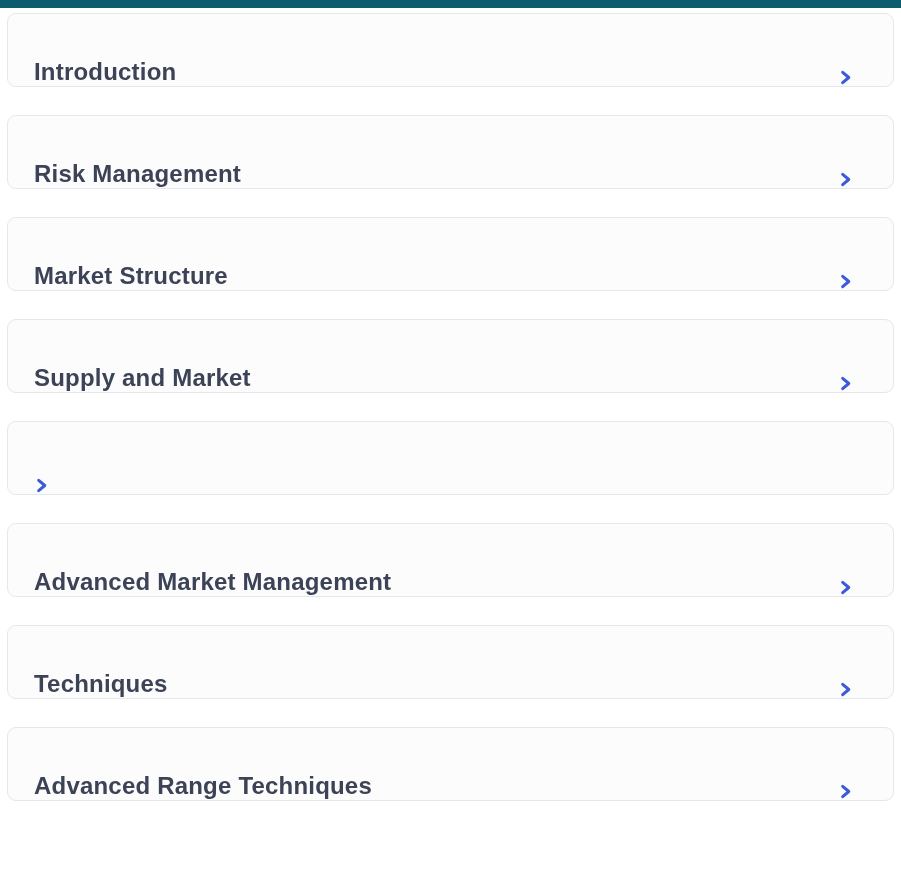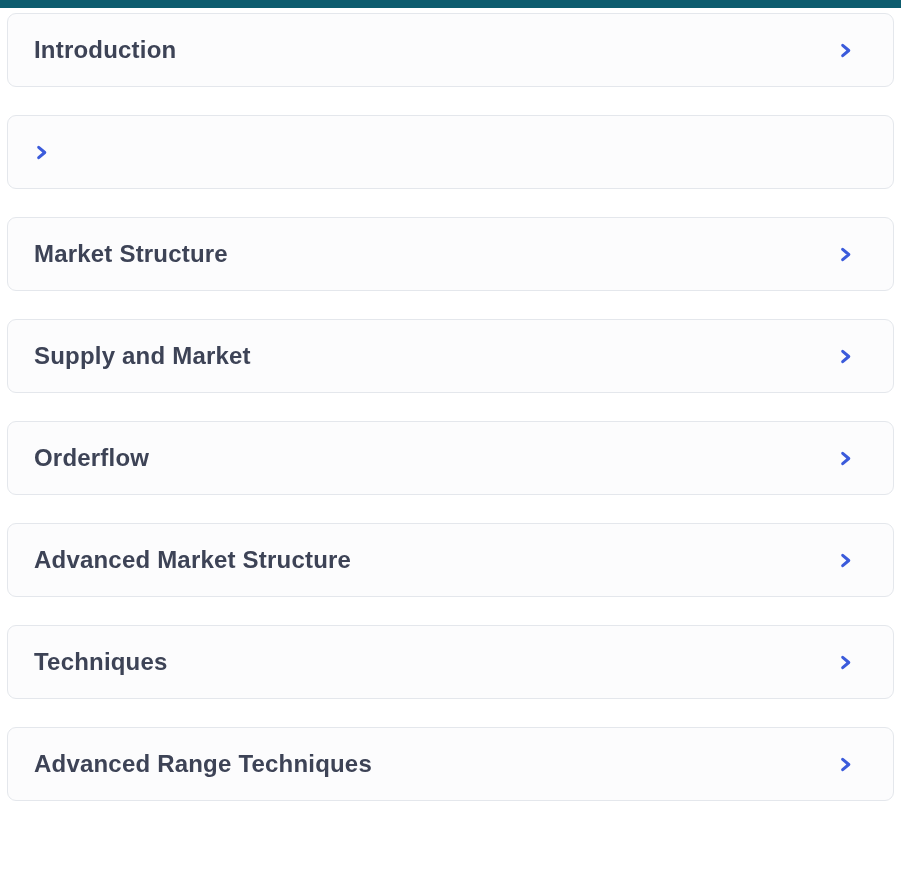--- a/index.html
+++ b/index.html
@@ -21,21 +21,21 @@
       flex-direction: column;
       gap: 28px;
     }
     .accordion-card {
       height: 74px;
       flex: 0 0 74px;
       background: #fcfcfd;
       border: 1px solid #e4e7ec;
       border-radius: 9px;
       display: flex;
-      align-items: center;
+      align-items: flex-end;
       justify-content: space-between;
       padding: 0 40px 0 26px;
       cursor: pointer;
     }
     .card-title {
       font-size: 24px;
       font-weight: 700;
       color: #3d4356;
       letter-spacing: 0.2px;
       white-space: nowrap;
@@ -61,20 +61,21 @@
   <div class="accordion-card">
     <span class="card-title">Introduction</span>
     <span class="chevron-wrap">
       <svg viewBox="0 0 16 16" fill="none" stroke="currentColor" stroke-width="3.2" stroke-linecap="round" stroke-linejoin="round">
           <path d="M5 2.5 L11.5 8 L5 13.5"></path>
         </svg>
     </span>
   </div>
 
   <div class="accordion-card">
+    <span class="card-title">Risk Management</span>
     <span class="chevron-wrap">
       <svg viewBox="0 0 16 16" fill="none" stroke="currentColor" stroke-width="3.2" stroke-linecap="round" stroke-linejoin="round">
           <path d="M5 2.5 L11.5 8 L5 13.5"></path>
         </svg>
     </span>
   </div>
 
   <div class="accordion-card">
     <span class="card-title">Market Structure</span>
     <span class="chevron-wrap">
@@ -87,30 +88,29 @@
   <div class="accordion-card">
     <span class="card-title">Supply and Market</span>
     <span class="chevron-wrap">
       <svg viewBox="0 0 16 16" fill="none" stroke="currentColor" stroke-width="3.2" stroke-linecap="round" stroke-linejoin="round">
           <path d="M5 2.5 L11.5 8 L5 13.5"></path>
         </svg>
     </span>
   </div>
 
   <div class="accordion-card">
-    <span class="card-title">Orderflow</span>
     <span class="chevron-wrap">
       <svg viewBox="0 0 16 16" fill="none" stroke="currentColor" stroke-width="3.2" stroke-linecap="round" stroke-linejoin="round">
           <path d="M5 2.5 L11.5 8 L5 13.5"></path>
         </svg>
     </span>
   </div>
 
   <div class="accordion-card">
-    <span class="card-title">Advanced Market Structure</span>
+    <span class="card-title">Advanced Market Management</span>
     <span class="chevron-wrap">
       <svg viewBox="0 0 16 16" fill="none" stroke="currentColor" stroke-width="3.2" stroke-linecap="round" stroke-linejoin="round">
           <path d="M5 2.5 L11.5 8 L5 13.5"></path>
         </svg>
     </span>
   </div>
 
   <div class="accordion-card">
     <span class="card-title">Techniques</span>
     <span class="chevron-wrap">

